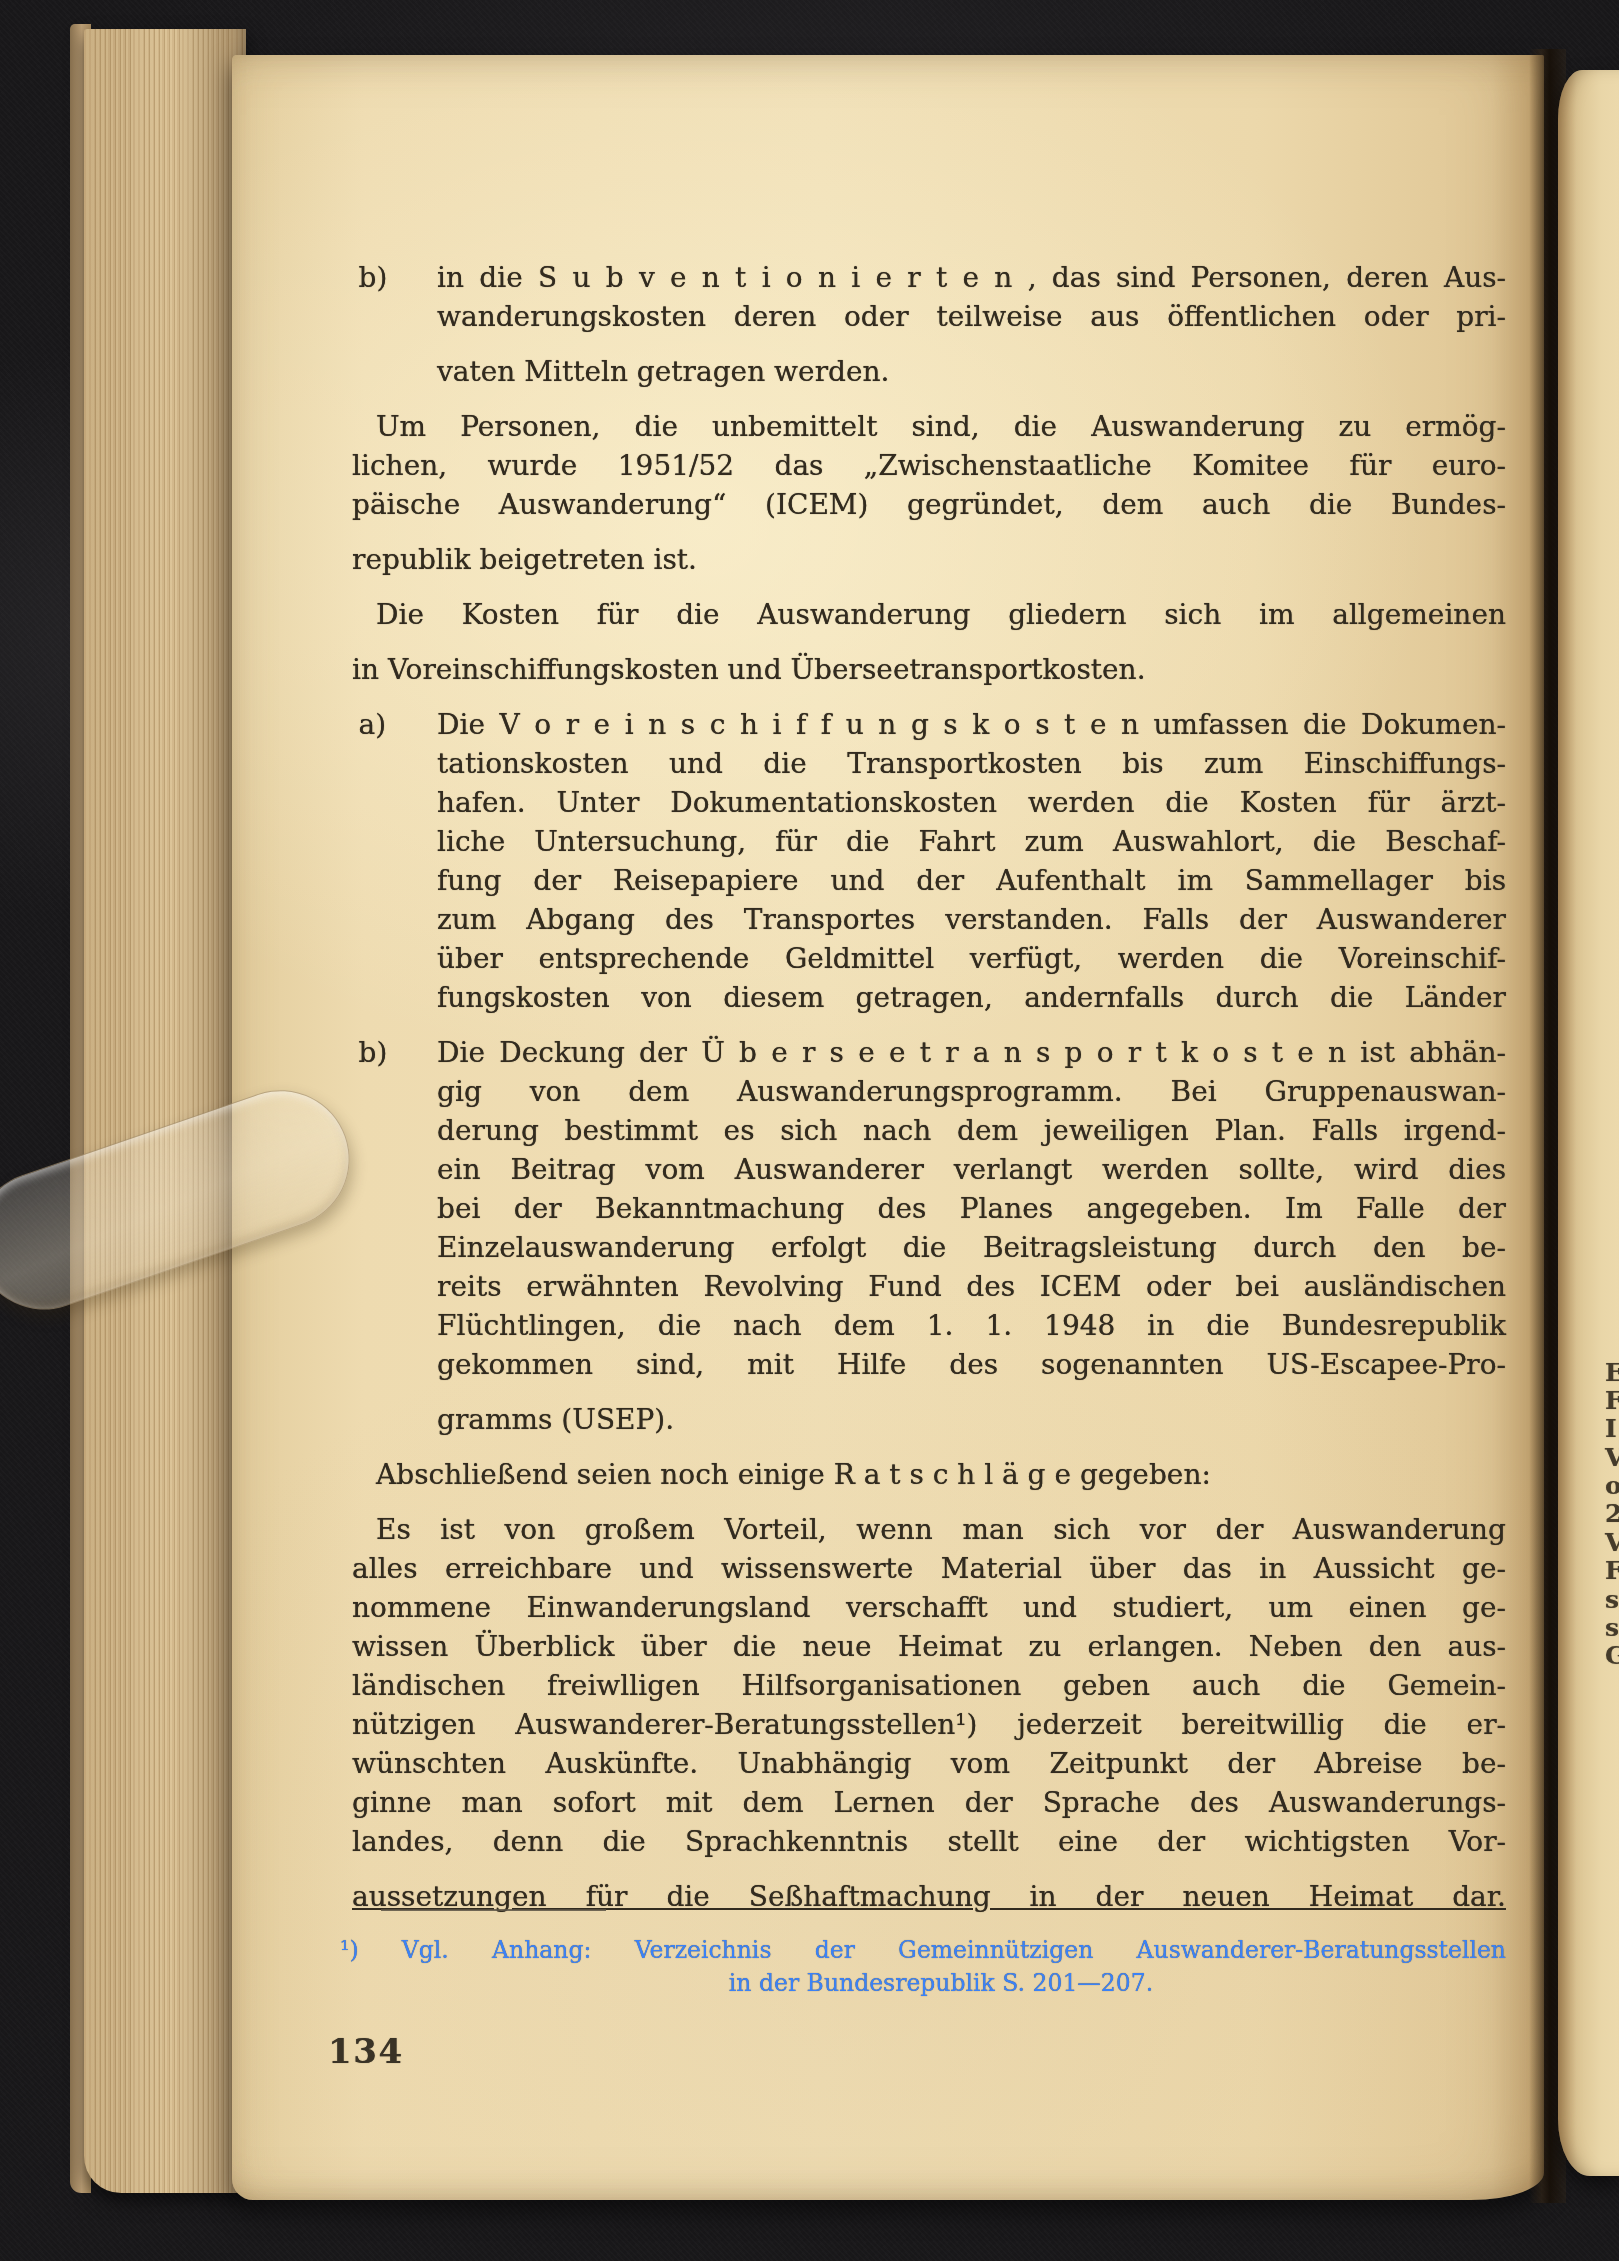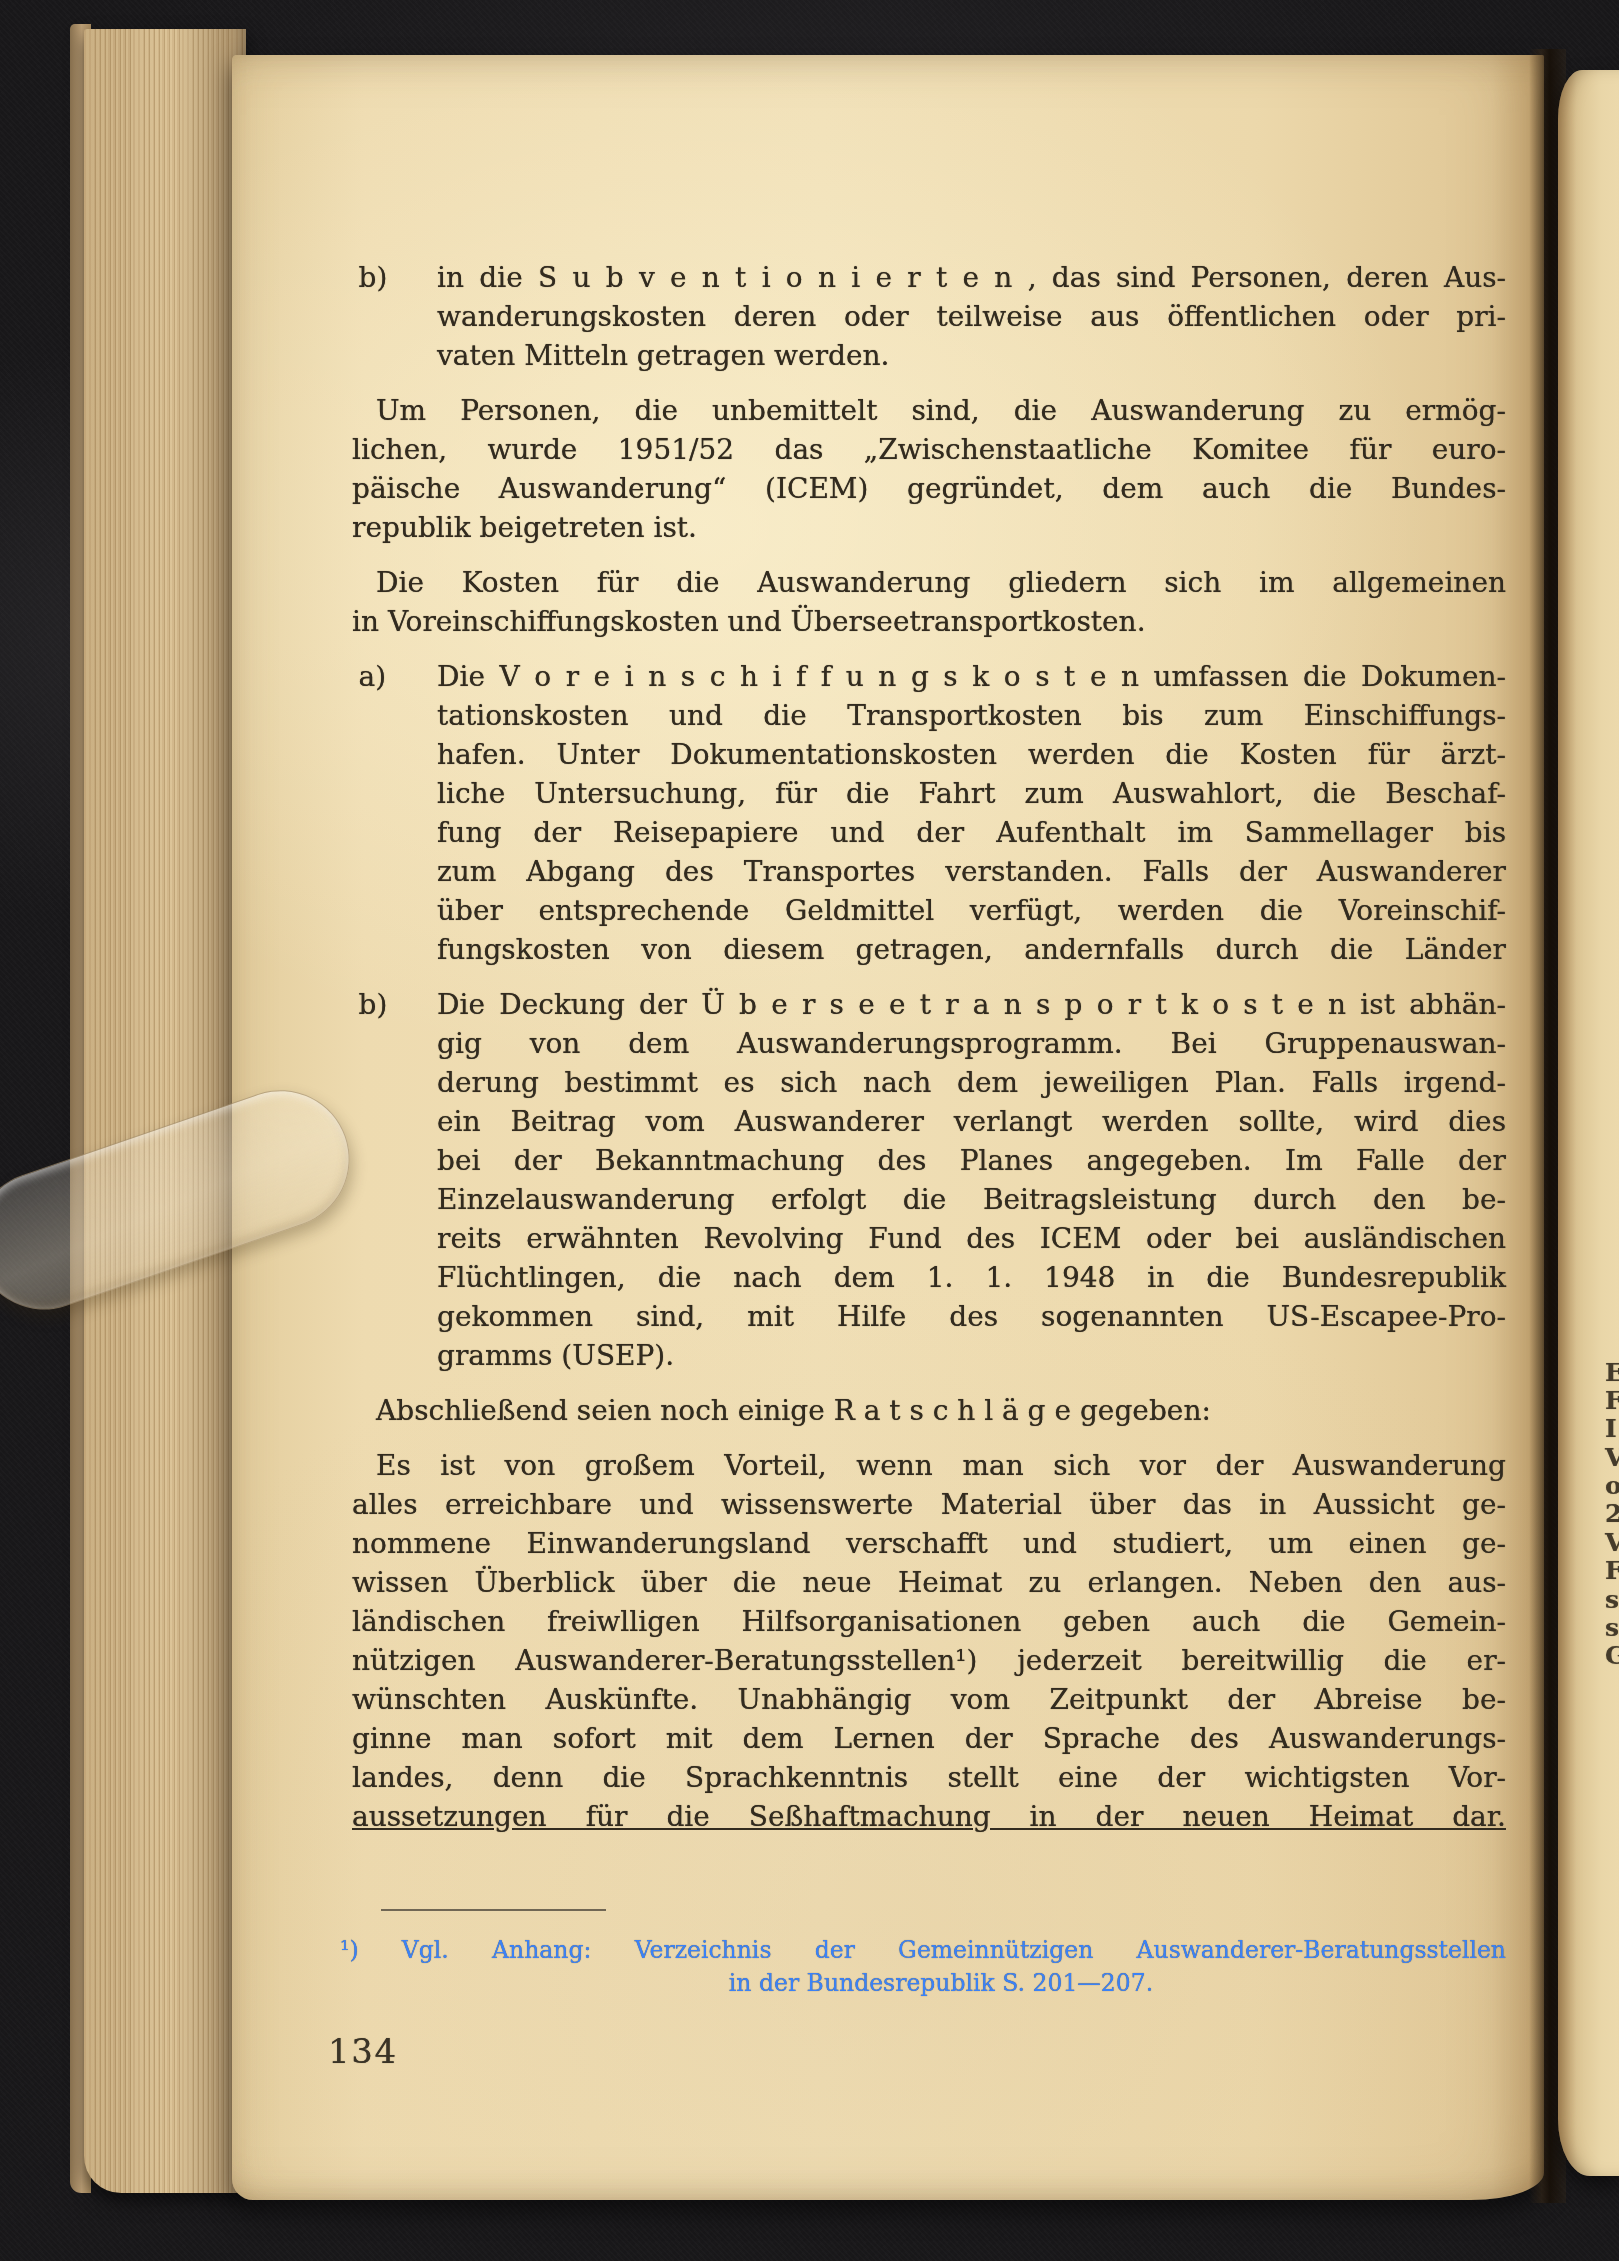--- a/index.html
+++ b/index.html
@@ -84,39 +84,39 @@
   
   .text-block{
     position:absolute;left:352px;top:258px;width:1154px;
     font-size:28px;line-height:39px;color:#322b1f;
     text-shadow:0 0 0.8px rgba(50,43,31,0.85);
   }
   .block{margin-bottom:16px;}
   .item{position:relative;padding-left:85px;}
   .item .label{position:absolute;left:6.5px;top:0;line-height:39px;}
   .line{text-align:justify;text-align-last:justify;}
-  .line.last{text-align-last:left;}
+  .line.last{text-align-last:left;margin-top:16px;}
   .justify-all .line.last{text-align-last:justify;text-decoration:underline;}
   .para .line.first{padding-left:24px;}
 
   .footnote-rule{
     position:absolute;left:381px;top:1909px;width:225px;height:2.4px;
     background:#5a5244;opacity:0.85;
   }
   .footnote{
     position:absolute;left:340px;top:1934px;width:1166px;
     font-size:23.5px;line-height:33px;color:#3b82f6;
     text-shadow:0 0 0.8px rgba(58,50,36,0.8);
   }
   .footnote .line2{padding-left:36px;text-align:center;}
   .footnote .line1{text-align:justify;text-align-last:justify;}
 
   .page-number{
     position:absolute;left:328px;top:2031px;
-    font-size:34px;font-weight:normal;color:#3a3326;
+    font-size:34px;font-weight:bold;color:#3a3326;
     text-shadow:0 0 0.8px rgba(58,51,38,0.8);
     letter-spacing:1.6px;
   }
 </style>
 </head>
 <body>
 
 <div class="book">
   <div class="cover-strip"></div>
   <div class="fore-edge"></div>

